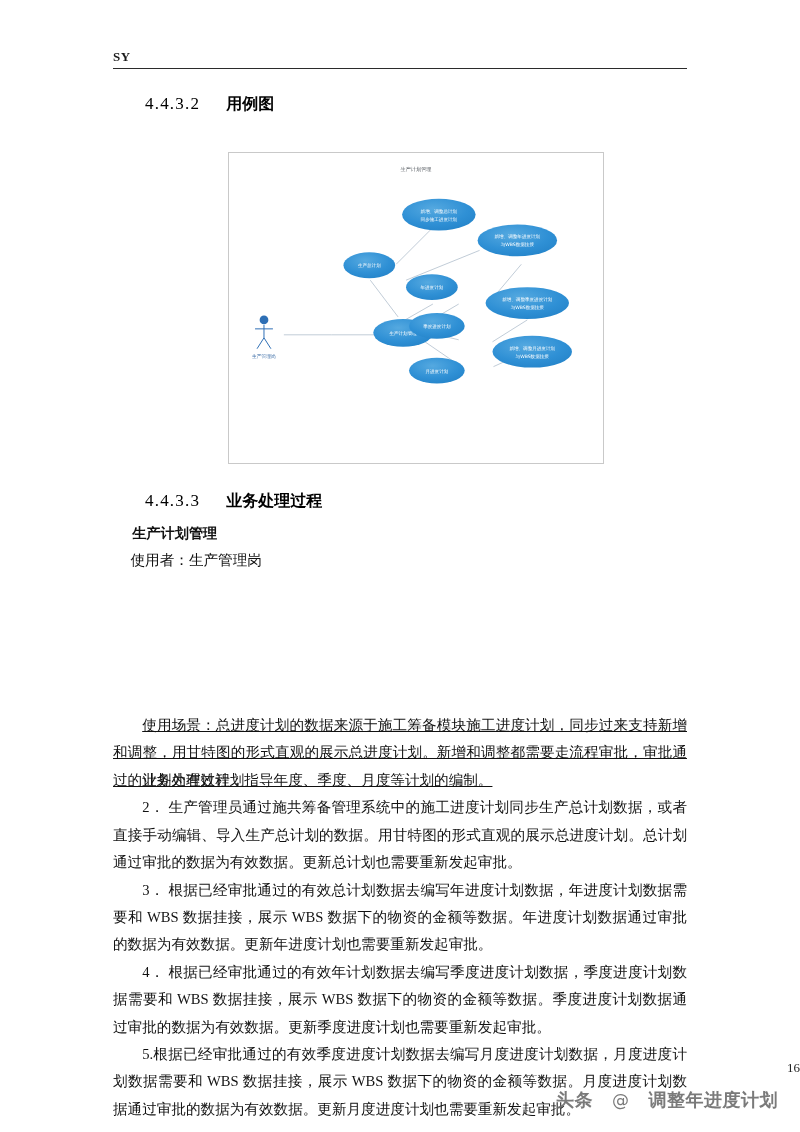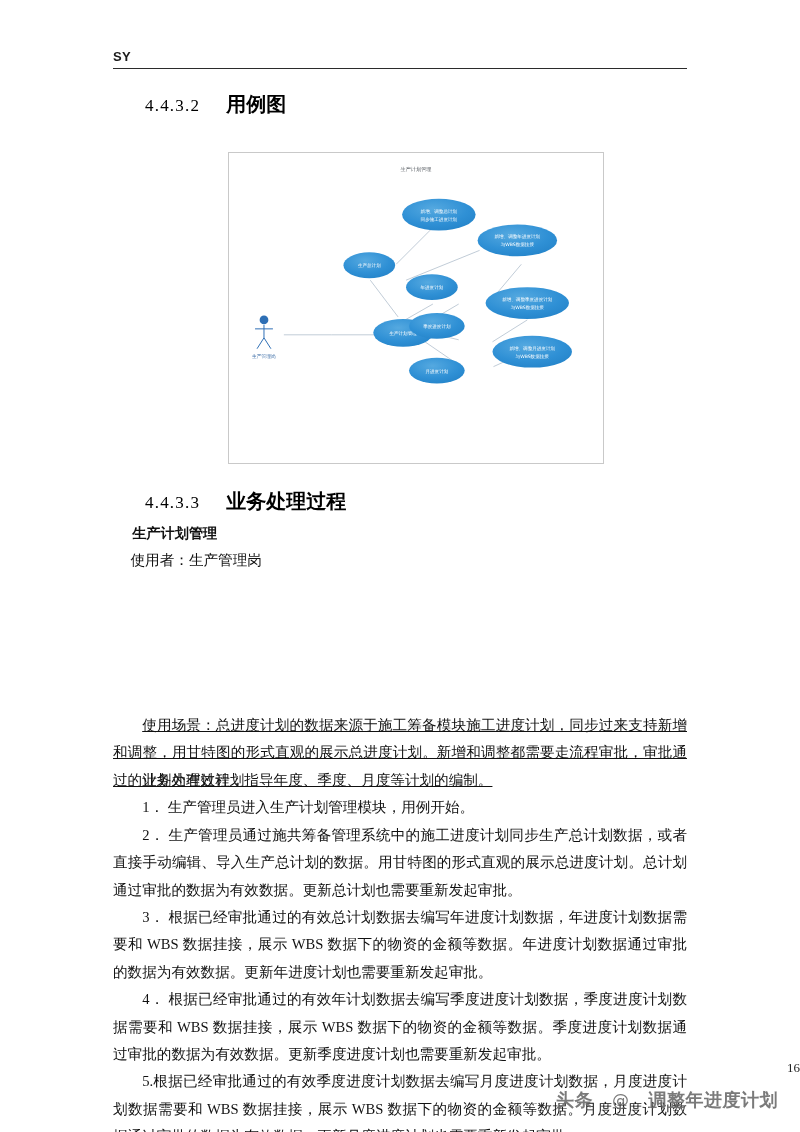--- a/index.html
+++ b/index.html
@@ -23,21 +23,21 @@
   }
 
   
   .header {
     position: absolute;
     left: 113px;
     top: 48px;
     width: 574px;
   }
   .header-title {
-    font-family: Liberation Sans, sans-serif;
+    font-family: Liberation Serif, serif;
     font-weight: bold;
     font-size: 13px;
     letter-spacing: .4px;
     line-height: 18px;
     color: #1a1a1a;
   }
   .header-rule {
     margin-top: 2px;
     border-bottom: 1.4px solid #2b2b2b;
     width: 100%;
@@ -54,21 +54,21 @@
   }
   .heading .num {
     font-family: "Liberation Serif", serif;
     letter-spacing: 1.2px;
     margin-left: 32px;
   }
   .heading .txt {
     font-family: "DejaVu Sans", "Liberation Sans", sans-serif;
     font-weight: bold;
     margin-left: 26px;
-    font-size: 20px;
+    font-size: 16px;
   }
   #heading-usecase { top: 92px; }
   #heading-process { top: 489px; }
 
   
   .diagram-wrap {
     position: absolute;
     left: 228px;
     top: 152px;
     width: 376px;
@@ -258,21 +258,20 @@
     <p class="bold-sub">生产计划管理</p>
     <p class="indent-sub">使用者：生产管理岗</p>
   </div>
 
   <div class="body-block" id="block-scene">
     <p class="indent-1">使用场景：总进度计划的数据来源于施工筹备模块施工进度计划，同步过来支持新增和调整，用甘特图的形式直观的展示总进度计划。新增和调整都需要走流程审批，审批通过的计划为有效计划指导年度、季度、月度等计划的编制。</p>
   </div>
 
   <div class="body-block" id="block-steps">
     <p class="indent-1">业务处理过程：</p>
-    <p class="indent-1">1． 生产管理员进入生产计划管理模块，用例开始。</p>
     <p class="indent-1">2． 生产管理员通过施共筹备管理系统中的施工进度计划同步生产总计划数据，或者直接手动编辑、导入生产总计划的数据。用甘特图的形式直观的展示总进度计划。总计划通过审批的数据为有效数据。更新总计划也需要重新发起审批。</p>
     <p class="indent-1">3． 根据已经审批通过的有效总计划数据去编写年进度计划数据，年进度计划数据需要和 WBS 数据挂接，展示 WBS 数据下的物资的金额等数据。年进度计划数据通过审批的数据为有效数据。更新年进度计划也需要重新发起审批。</p>
     <p class="indent-1">4． 根据已经审批通过的有效年计划数据去编写季度进度计划数据，季度进度计划数据需要和 WBS 数据挂接，展示 WBS 数据下的物资的金额等数据。季度进度计划数据通过审批的数据为有效数据。更新季度进度计划也需要重新发起审批。</p>
     <p class="indent-1">5.根据已经审批通过的有效季度进度计划数据去编写月度进度计划数据，月度进度计划数据需要和 WBS 数据挂接，展示 WBS 数据下的物资的金额等数据。月度进度计划数据通过审批的数据为有效数据。更新月度进度计划也需要重新发起审批。</p>
   </div>
 
   <div class="page-number">16</div>
 
   <div class="watermark">
     <span>头条</span>

